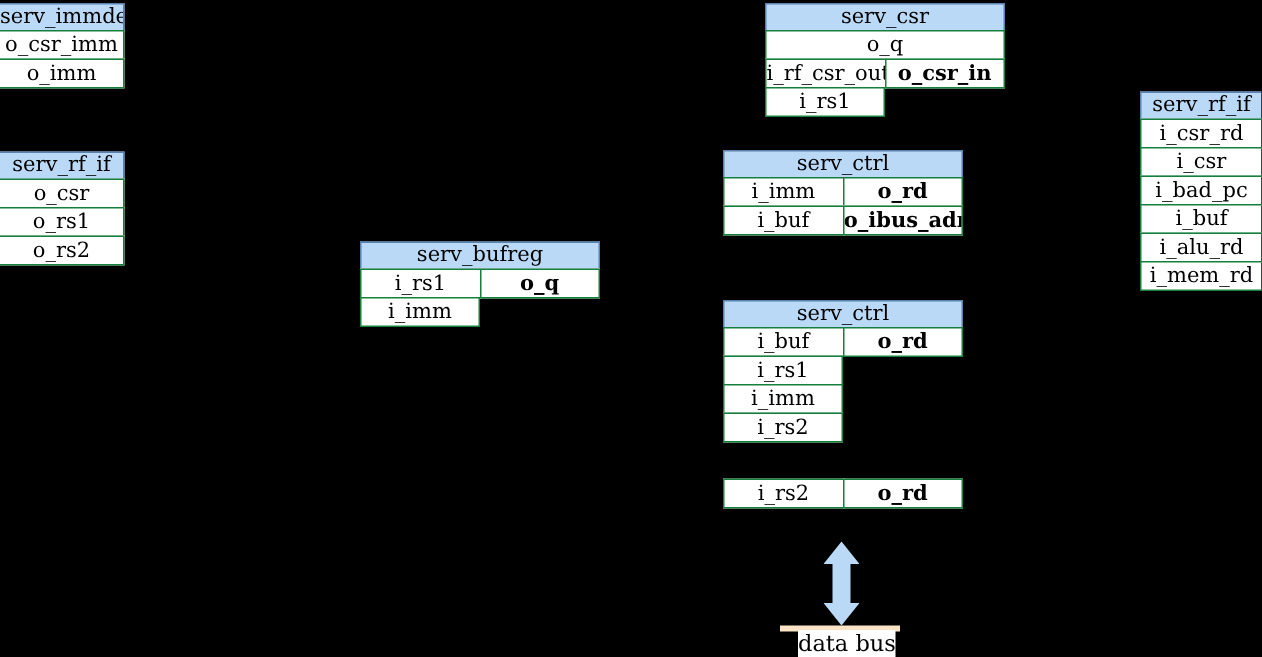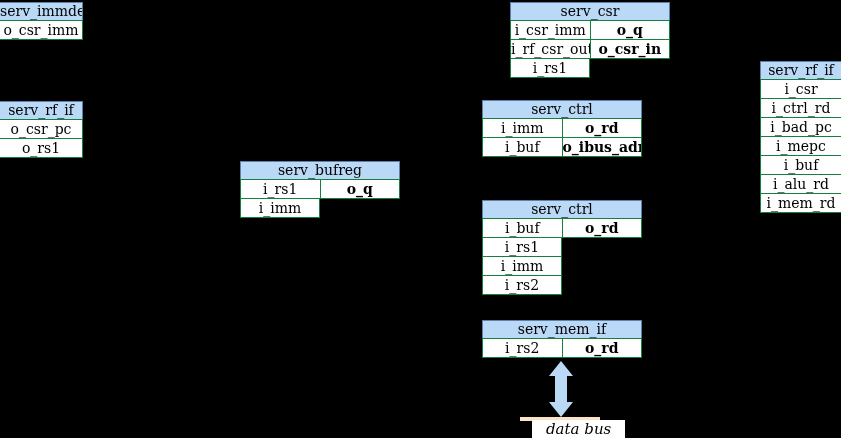--- a/index.html
+++ b/index.html
@@ -18,61 +18,66 @@
     box-sizing:border-box;height:20px;line-height:18px;margin-top:-1px;
     background:#fff;border:1px solid #15803d;
     text-align:center;font-size:14px;white-space:nowrap;overflow:hidden;
     flex:1;
   }
   .cell + .cell{margin-left:-1px;font-weight:bold;}
   .cell.half{flex:none;width:50%;}
   .bus-bar{position:absolute;left:520px;top:417px;width:80px;height:4px;background:#fbe3c5;}
   .bus-label{
     position:absolute;left:532px;top:420px;height:18px;line-height:18px;
-    background:#fff;padding:0 14px;font-size:15px;white-space:nowrap;font-style:italic;
+    background:#fff;padding:0 0;font-size:15px;white-space:nowrap;
   }
   .bus-arrow{position:absolute;left:549px;top:361px;width:24px;height:56px;}
 </style>
 </head>
 <body>
 
 <div class="canvas">
 
   <div class="module" style="left:-1px;top:2px;width:84px;">
     <div class="hdr">serv_immdec</div>
     <div class="row">
         <div class="cell">o_csr_imm</div>
       </div>
+    <div class="row">
+        <div class="cell">o_imm</div>
+      </div>
   </div>
 
   <div class="module" style="left:-1px;top:101px;width:84px;">
     <div class="hdr">serv_rf_if</div>
     <div class="row">
-        <div class="cell">o_csr_pc</div>
+        <div class="cell">o_csr</div>
       </div>
     <div class="row">
         <div class="cell">o_rs1</div>
+      </div>
+    <div class="row">
+        <div class="cell">o_rs2</div>
       </div>
   </div>
 
   <div class="module" style="left:240px;top:161px;width:160px;">
     <div class="hdr">serv_bufreg</div>
     <div class="row">
       <div class="cell">i_rs1</div>
       <div class="cell">o_q</div>
     </div>
     <div class="row">
         <div class="cell half">i_imm</div>
       </div>
   </div>
 
   <div class="module" style="left:510px;top:2px;width:160px;">
     <div class="hdr">serv_csr</div>
     <div class="row">
-      <div class="cell">i_csr_imm</div>
       <div class="cell">o_q</div>
     </div>
     <div class="row">
       <div class="cell">i_rf_csr_out</div>
       <div class="cell">o_csr_in</div>
     </div>
     <div class="row">
         <div class="cell half">i_rs1</div>
       </div>
   </div>
@@ -100,40 +105,36 @@
       </div>
     <div class="row">
         <div class="cell half">i_imm</div>
       </div>
     <div class="row">
         <div class="cell half">i_rs2</div>
       </div>
   </div>
 
   <div class="module" style="left:482px;top:320px;width:160px;">
-    <div class="hdr">serv_mem_if</div>
     <div class="row">
       <div class="cell">i_rs2</div>
       <div class="cell">o_rd</div>
     </div>
   </div>
 
   <div class="module" style="left:760px;top:61px;width:82px;">
     <div class="hdr">serv_rf_if</div>
     <div class="row">
+        <div class="cell">i_csr_rd</div>
+      </div>
+    <div class="row">
         <div class="cell">i_csr</div>
       </div>
     <div class="row">
-        <div class="cell">i_ctrl_rd</div>
-      </div>
-    <div class="row">
         <div class="cell">i_bad_pc</div>
-      </div>
-    <div class="row">
-        <div class="cell">i_mepc</div>
       </div>
     <div class="row">
         <div class="cell">i_buf</div>
       </div>
     <div class="row">
         <div class="cell">i_alu_rd</div>
       </div>
     <div class="row">
         <div class="cell">i_mem_rd</div>
       </div>

